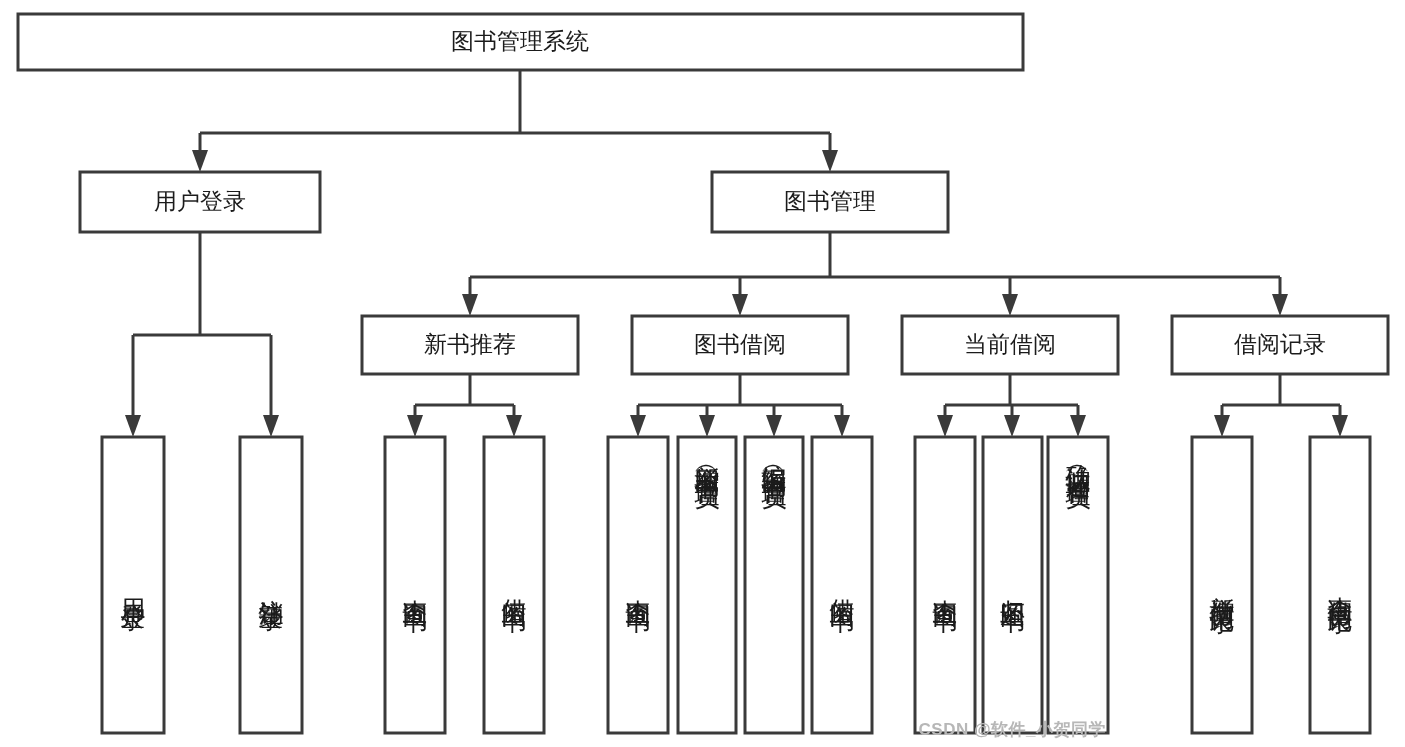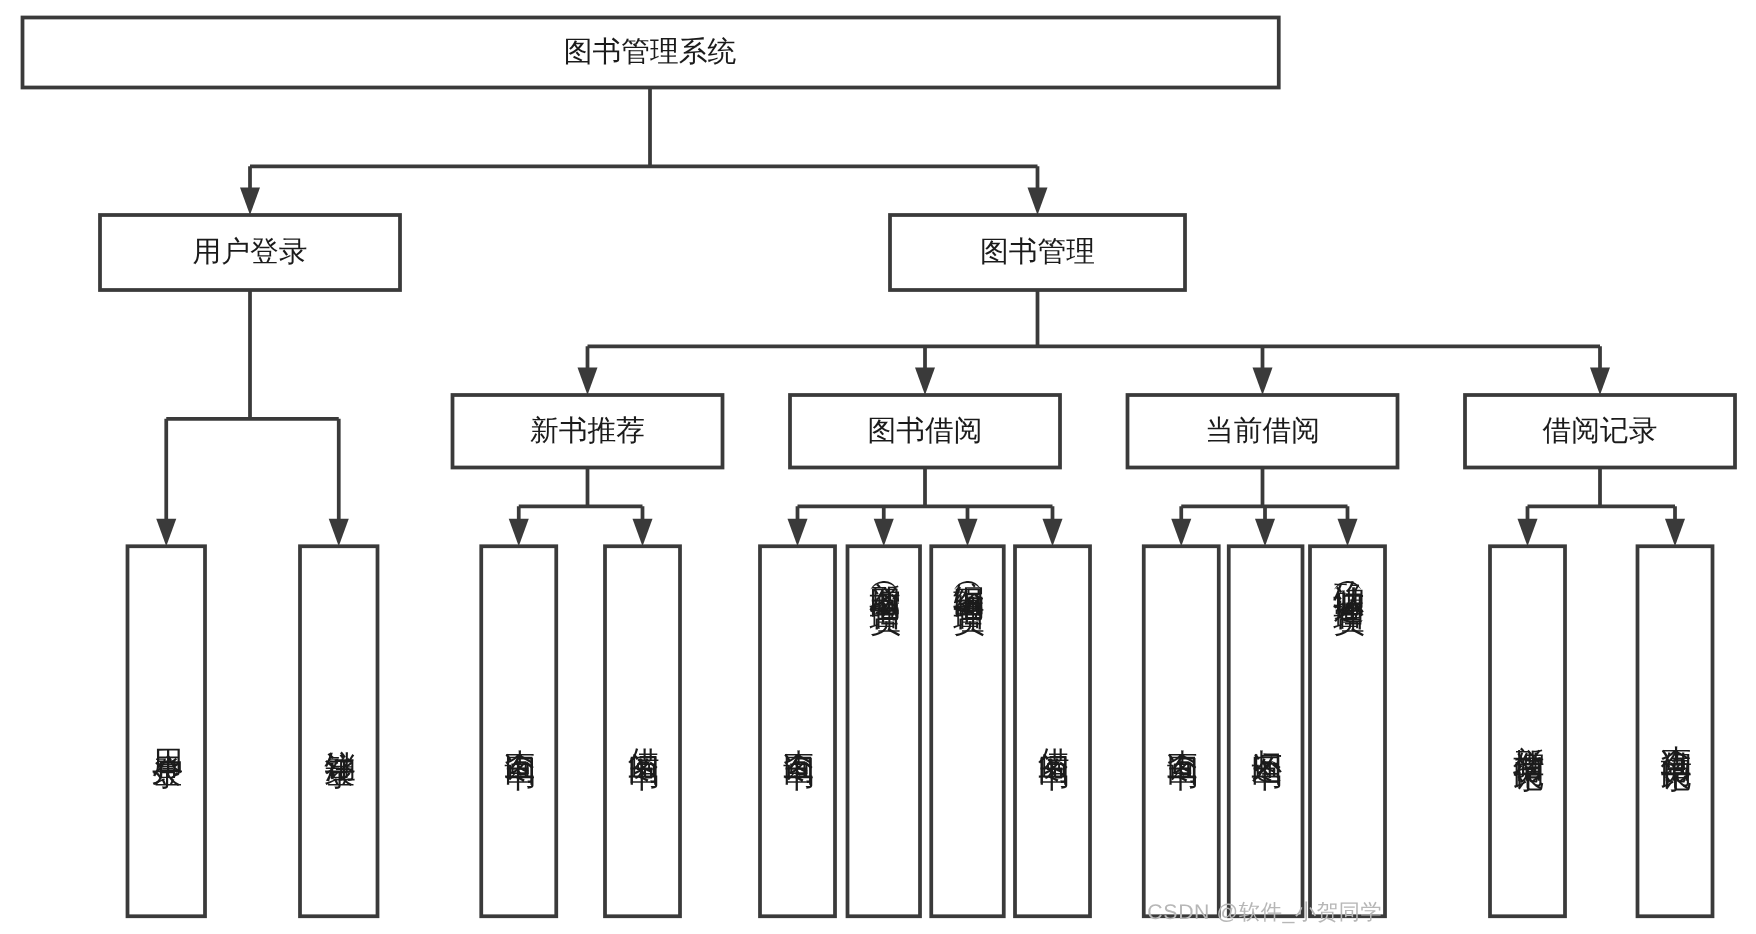--- a/index.html
+++ b/index.html
@@ -66,20 +66,21 @@
   }
   .watermark {
     position: absolute;
     right: 6px;
     bottom: 6px;
     font-family: "Liberation Sans", "DejaVu Sans", sans-serif;
     font-size: 17px;
     color: #b7b7b7;
     letter-spacing: 0.5px;
     user-select: none;
+    font-weight: bold;
   }
 </style>
 </head>
 <body>
 
 <div id="diagram-root">
 
   <svg id="flow-svg" viewBox="0 0 1405 747">
 
     <g>

